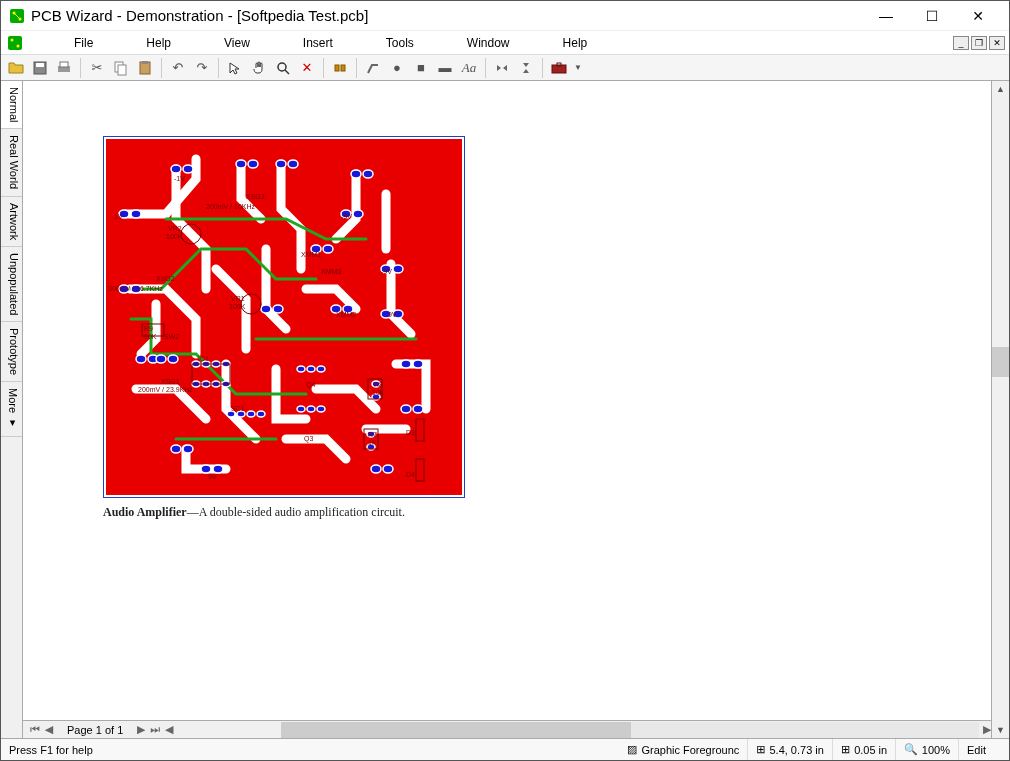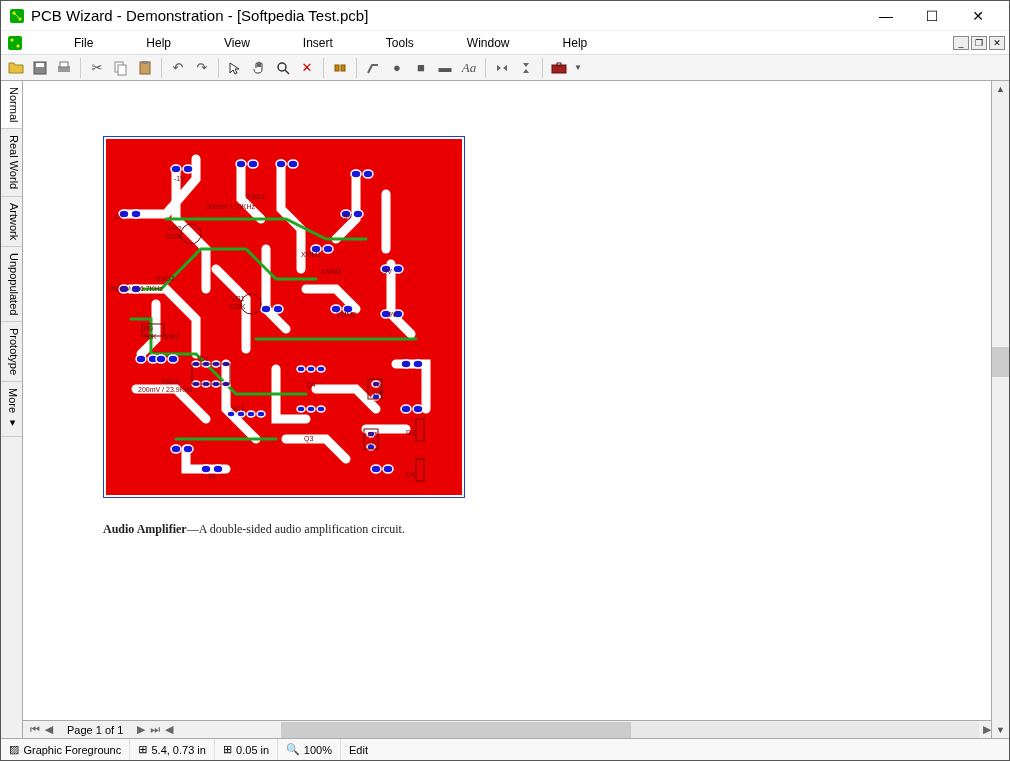--- a/index.html
+++ b/index.html
@@ -20,21 +20,21 @@
 .main { flex: 1; display: flex; overflow: hidden; }
 .side-tabs { width: 22px; background: #f0f0f0; border-right: 1px solid #aaa; display: flex; flex-direction: column; }
 .side-tab { writing-mode: vertical-rl; text-orientation: mixed; padding: 6px 2px; font-size: 11px; border-bottom: 1px solid #ccc; text-align: center; cursor: pointer; }
 .side-tab.active { background: #fff; }
 .canvas-area { flex: 1; display: flex; flex-direction: column; position: relative; }
 .canvas { flex: 1; background: #fff; position: relative; overflow: hidden; }
 .pcb-container { position: absolute; left: 80px; top: 55px; }
 .pcb-border { border: 1px solid #2040c0; padding: 2px; width: 362px; }
 .pcb { width: 356px; height: 356px; background: #e80000; position: relative; overflow: hidden; }
 .pcb svg { width: 100%; height: 100%; }
-.caption { margin-top: 24px; font-size: 12px; font-family: Georgia, serif; color: #222; }
+.caption { margin-top: 7px; font-size: 12px; font-family: Georgia, serif; color: #222; }
 .caption .line2 { font-style: italic; }
 .hscroll { height: 18px; border-top: 1px solid #aaa; display: flex; align-items: center; background: #f0f0f0; font-size: 11px; }
 .hscroll .nav { display: flex; align-items: center; gap: 2px; padding: 0 6px; }
 .hscroll .nav-btn { width: 12px; text-align: center; color: #666; }
 .hscroll .page-info { padding: 0 10px; }
 .hscroll .track { flex: 1; height: 16px; background: #e8e8e8; margin-left: 100px; position: relative; border-left: 1px solid #ccc; }
 .hscroll .thumb { position: absolute; left: 0; width: 50%; height: 100%; background: #ccc; }
 .vscroll { width: 18px; background: #f0f0f0; border-left: 1px solid #aaa; position: relative; }
 .vscroll .arrow { height: 16px; display: flex; align-items: center; justify-content: center; font-size: 9px; color: #555; }
 .vscroll .track { position: absolute; top: 16px; bottom: 16px; width: 100%; }
@@ -354,20 +354,21 @@
   <div class="vscroll">
     <div class="arrow">▲</div>
     <div class="track">
         <div class="thumb"></div>
       </div>
     <div class="arrow" style="position:absolute;bottom:0;width:100%">▼</div>
   </div>
 </div>
 
 <div class="status-bar">
+  <div class="status-cell help">Press F1 for help</div>
   <div class="status-cell">
       <span class="status-icon">▨</span>
       <span>Graphic Foregrounc</span>
     </div>
   <div class="status-cell">
       <span class="status-icon">⊞</span>
       <span>5.4, 0.73 in</span>
     </div>
   <div class="status-cell">
       <span class="status-icon">⊞</span>

